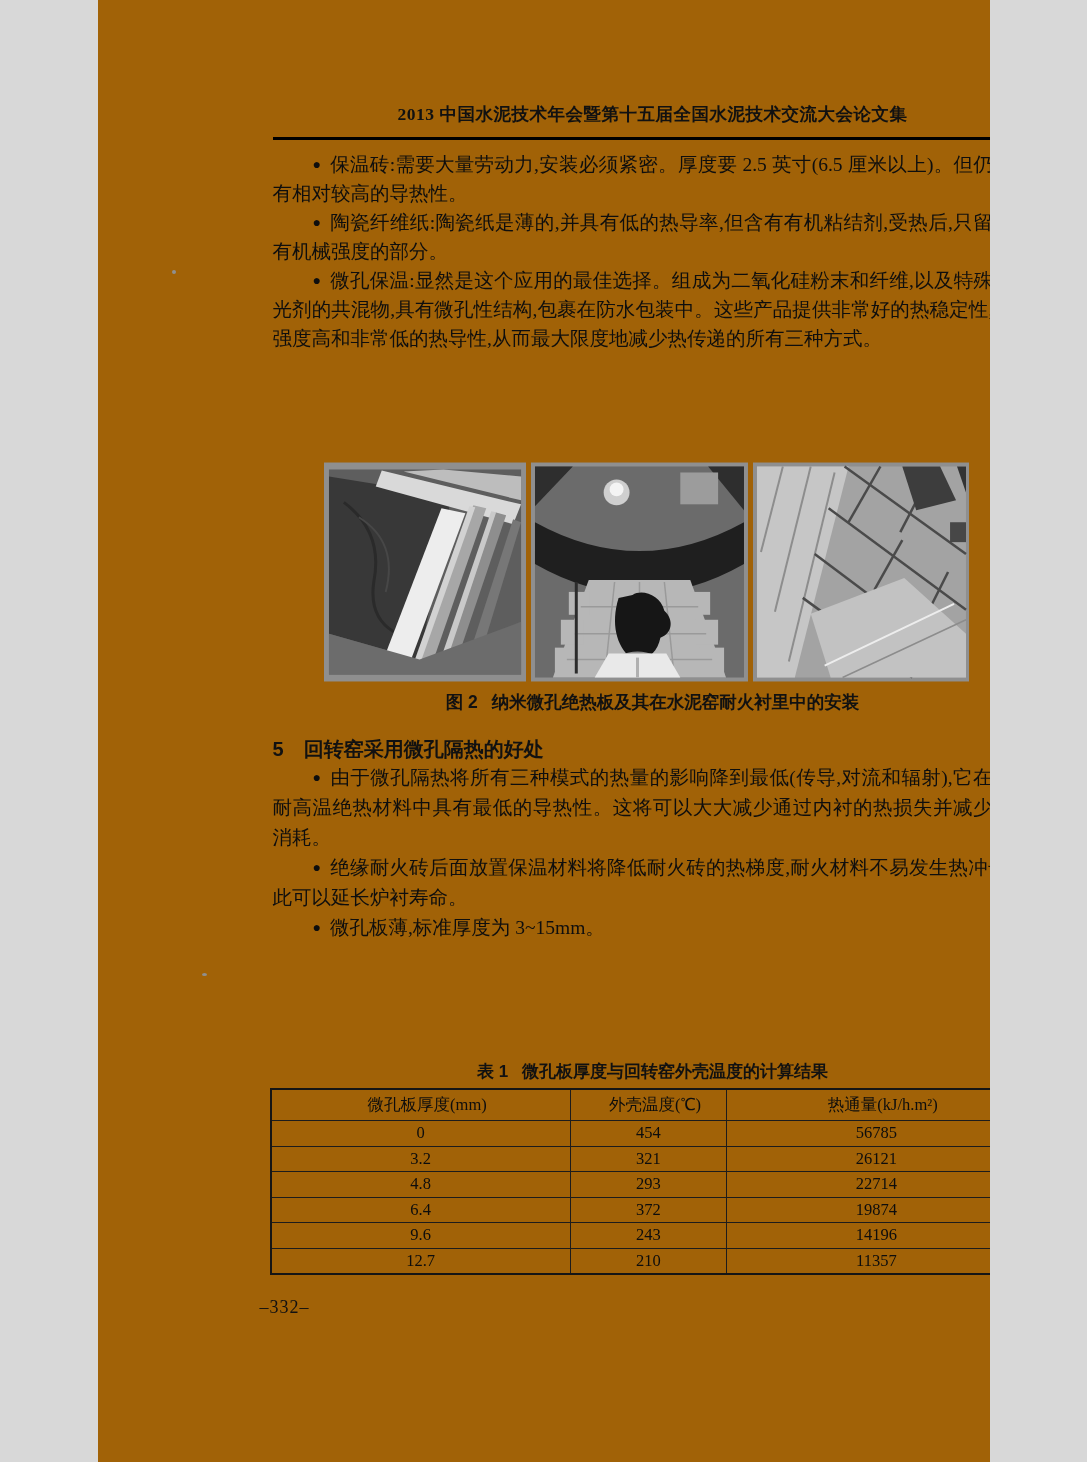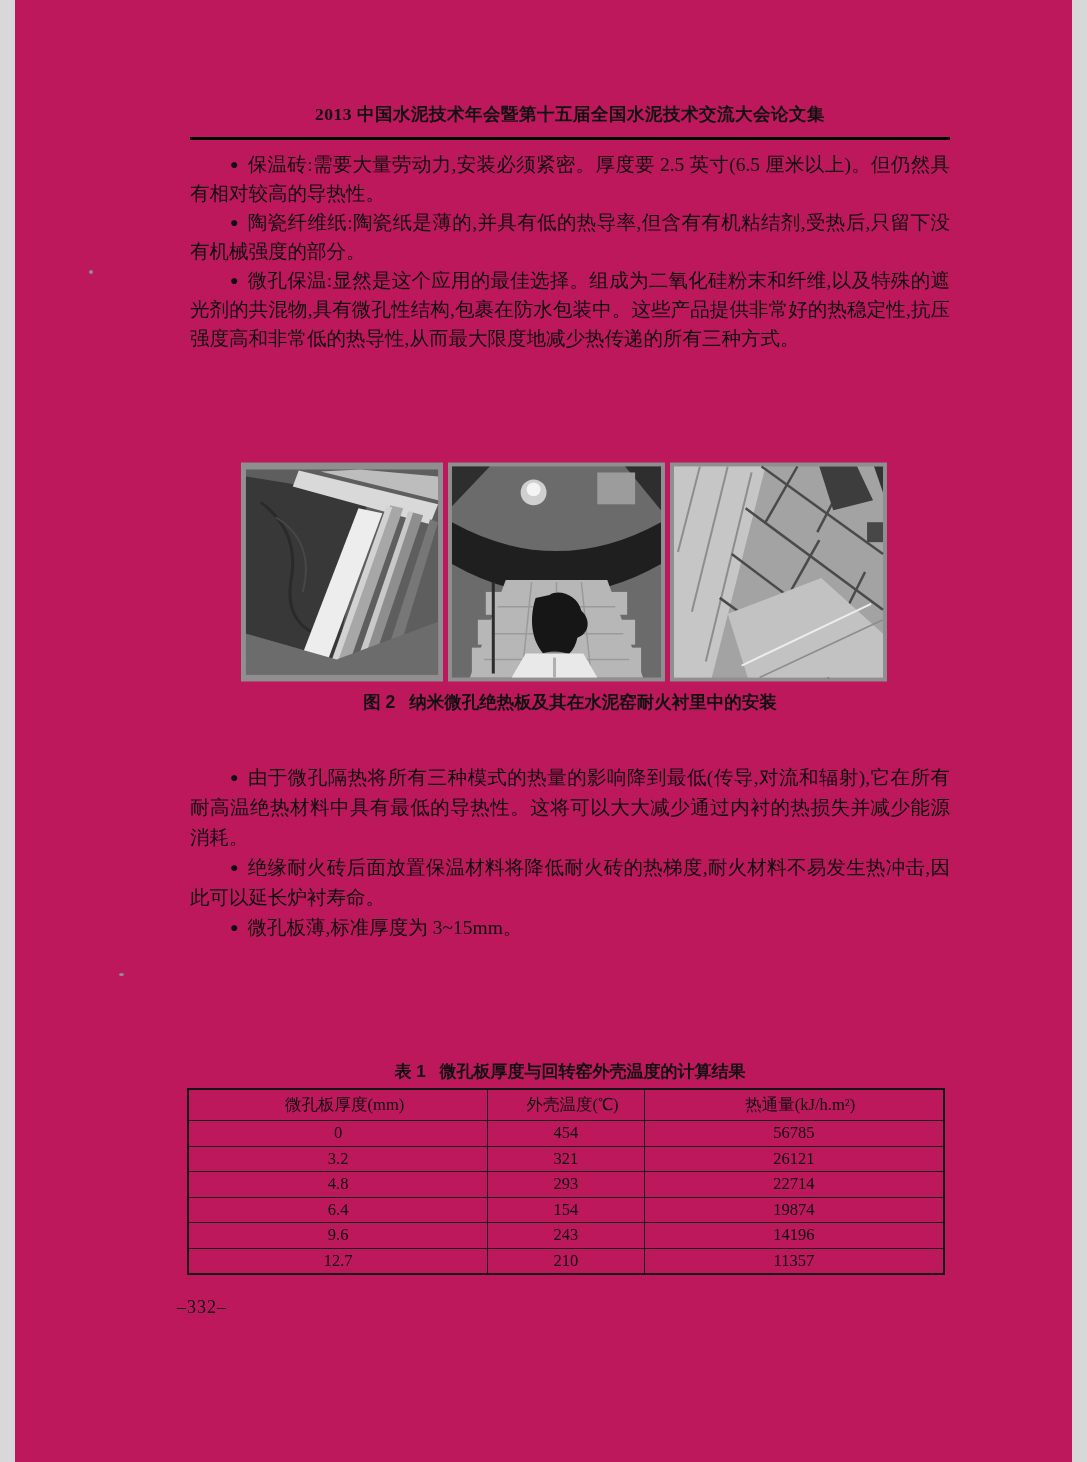--- a/index.html
+++ b/index.html
@@ -1,18 +1,18 @@
 <!DOCTYPE html>
 <html><head>
 <meta charset="utf-8">
 <style>
   html,body { margin:0; padding:0; background:#d8d8d8; }
   .page {
-    position:relative; width:1057px; height:1462px; margin:0 auto;
-    background:#be185d; color:#111; overflow:hidden;
+    position:relative; width:892px; height:1462px; margin:0 auto;
+    background:#a16207; color:#111; overflow:hidden;
     font-family:"Liberation Serif", serif;
   }
   
   .header-title {
     position:absolute; top:102px; left:175px; width:760px;
     text-align:center; font-size:17.5px; font-weight:bold; letter-spacing:.5px;
   }
   .header-rule {
     position:absolute; top:137px; left:175px; width:760px; height:3px; background:#000;
   }
@@ -156,20 +156,23 @@
       <polygon points="58,152 152,116 214,172 214,216 78,216" fill="#c2c2c2"></polygon>
       <line x1="72" y1="204" x2="202" y2="142" stroke="#ededed" stroke-width="2"></line>
       <line x1="90" y1="216" x2="214" y2="158" stroke="#8c8c8c" stroke-width="1.5"></line>
     </svg>
   </div>
 
   <div class="fig-caption">
     <span class="cap-label">图 2</span><span>纳米微孔绝热板及其在水泥窑耐火衬里中的安装</span>
   </div>
 
+  <div class="section-heading">
+    <span class="sec-num">5</span><span>回转窑采用微孔隔热的好处</span>
+  </div>
 
   <div class="benefits-block">
     <p><span class="bullet">●</span><span>由于微孔隔热将所有三种模式的热量的影响降到最低(传导,对流和辐射),它在所有耐高温绝热材料中具有最低的导热性。这将可以大大减少通过内衬的热损失并减少能源消耗。</span></p>
     <p><span class="bullet">●</span><span>绝缘耐火砖后面放置保温材料将降低耐火砖的热梯度,耐火材料不易发生热冲击,因此可以延长炉衬寿命。</span></p>
     <p><span class="bullet">●</span><span>微孔板薄,标准厚度为 3~15mm。</span></p>
   </div>
 
   <div class="table-caption">
     <span class="tcap-label">表 1</span><span>微孔板厚度与回转窑外壳温度的计算结果</span>
   </div>
@@ -193,21 +196,21 @@
         <td>321</td>
         <td>26121</td>
       </tr>
       <tr>
         <td>4.8</td>
         <td>293</td>
         <td>22714</td>
       </tr>
       <tr>
         <td>6.4</td>
-        <td>154</td>
+        <td>372</td>
         <td>19874</td>
       </tr>
       <tr>
         <td>9.6</td>
         <td>243</td>
         <td>14196</td>
       </tr>
       <tr>
         <td>12.7</td>
         <td>210</td>

